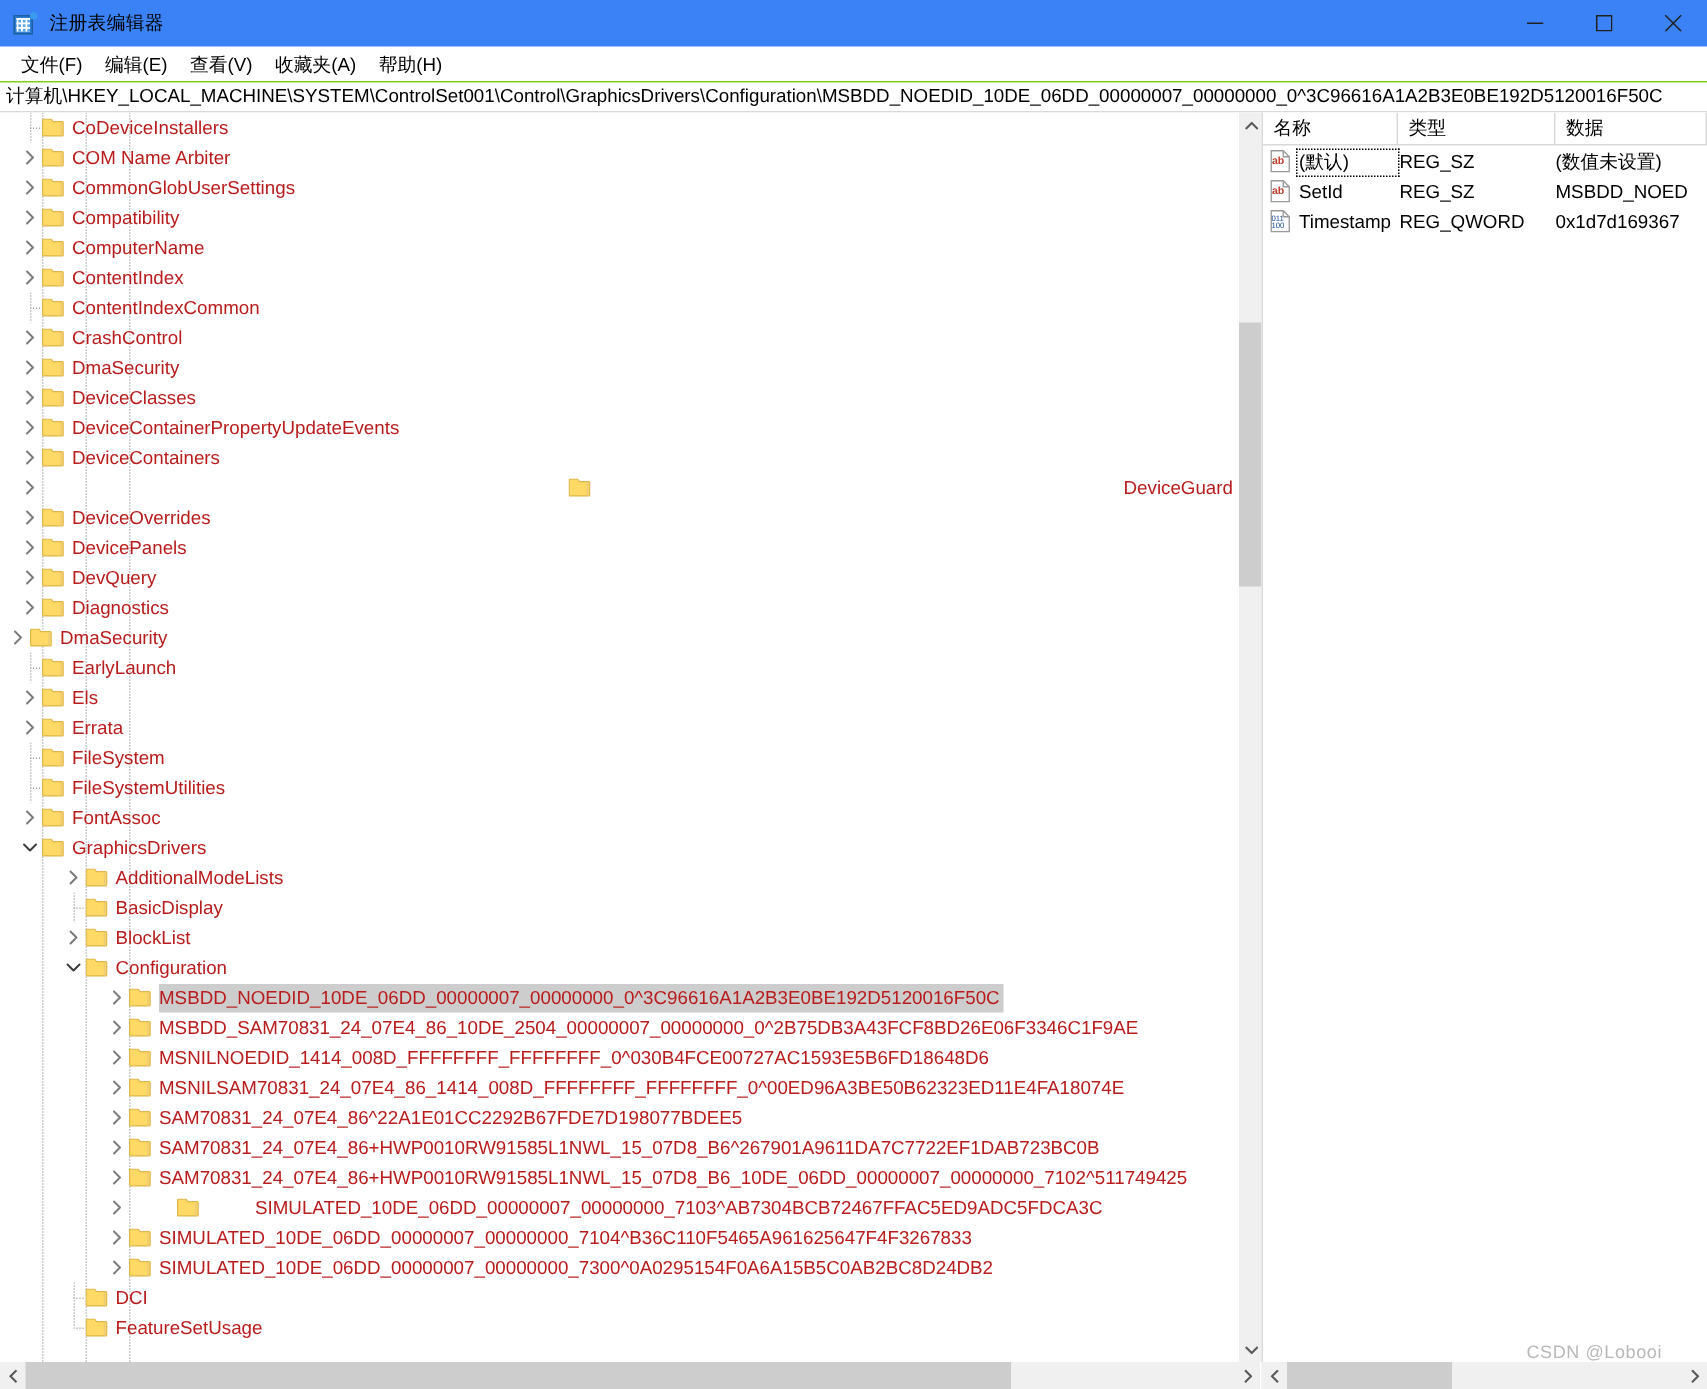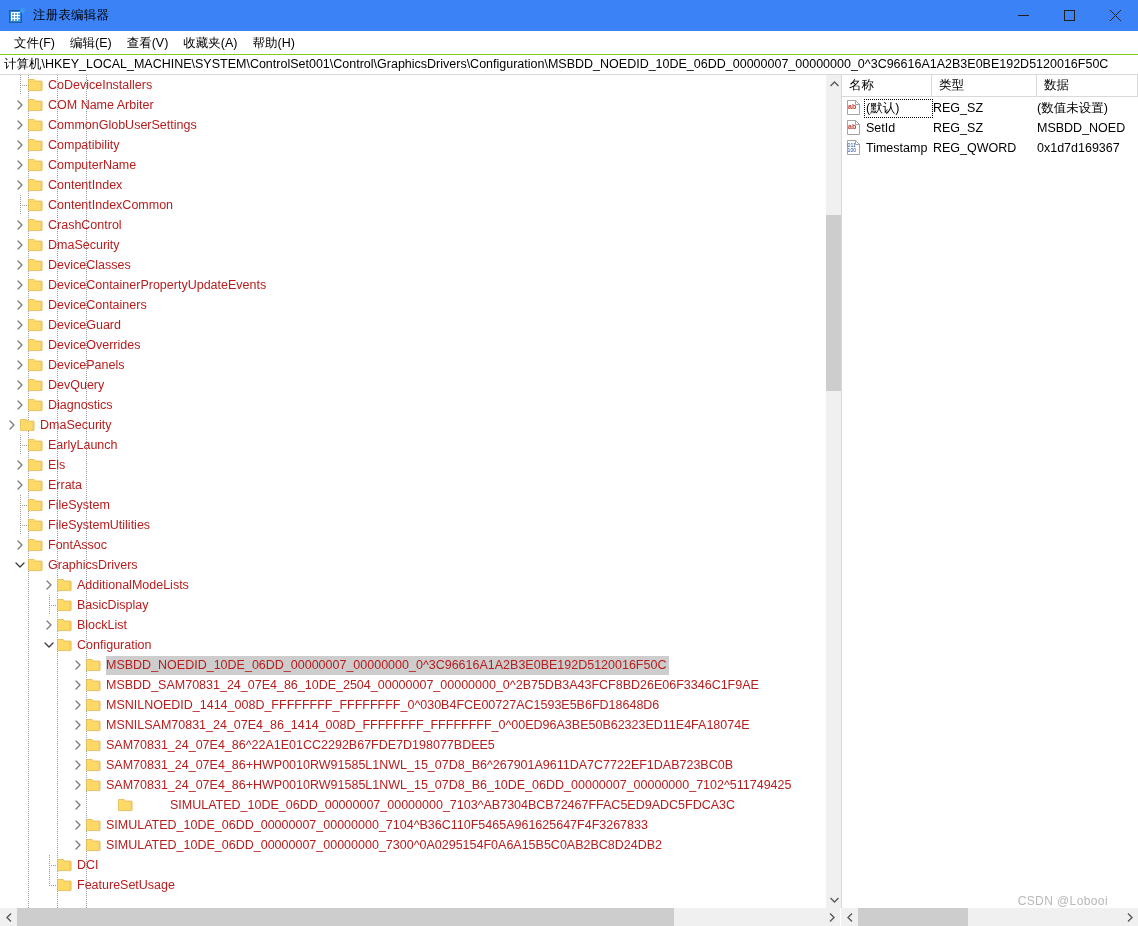--- a/index.html
+++ b/index.html
@@ -479,21 +479,21 @@
                   </svg>
                 </div>
                 <div class="folder">
                   <svg width="16" height="14" viewBox="0 0 16 14">
                     <path d="M1 1.5 h5.2 l1.1 1.6 h6.2 a0.6 0.6 0 0 1 0.6 0.6 v8.3 a0.6 0.6 0 0 1 -0.6 0.6 h-12.5 a0.6 0.6 0 0 1 -0.6 -0.6 v-9.9 a0.6 0.6 0 0 1 0.6 -0.6 z" fill="#ffd966" stroke="#e0b64a" stroke-width="0.8"></path>
                     <path d="M12.6 3.4 v9.2" stroke="#e8c97a" stroke-width="0.8" fill="none"></path>
                   </svg>
                 </div>
                 <div class="label-box">DeviceContainers</div>
               </div>
-              <div class="row" style="padding-left: 12px;">
+              <div class="row" style="padding-left: 12px; justify-content: space-between;">
                 <div class="twisty">
                   <svg width="8" height="10" viewBox="0 0 8 10">
                     <path d="M2 1 L6 5 L2 9" fill="none" stroke="#7b7b7b" stroke-width="1.3" stroke-linecap="round" stroke-linejoin="round"></path>
                   </svg>
                 </div>
                 <div class="folder">
                   <svg width="16" height="14" viewBox="0 0 16 14">
                     <path d="M1 1.5 h5.2 l1.1 1.6 h6.2 a0.6 0.6 0 0 1 0.6 0.6 v8.3 a0.6 0.6 0 0 1 -0.6 0.6 h-12.5 a0.6 0.6 0 0 1 -0.6 -0.6 v-9.9 a0.6 0.6 0 0 1 0.6 -0.6 z" fill="#ffd966" stroke="#e0b64a" stroke-width="0.8"></path>
                     <path d="M12.6 3.4 v9.2" stroke="#e8c97a" stroke-width="0.8" fill="none"></path>
                   </svg>

